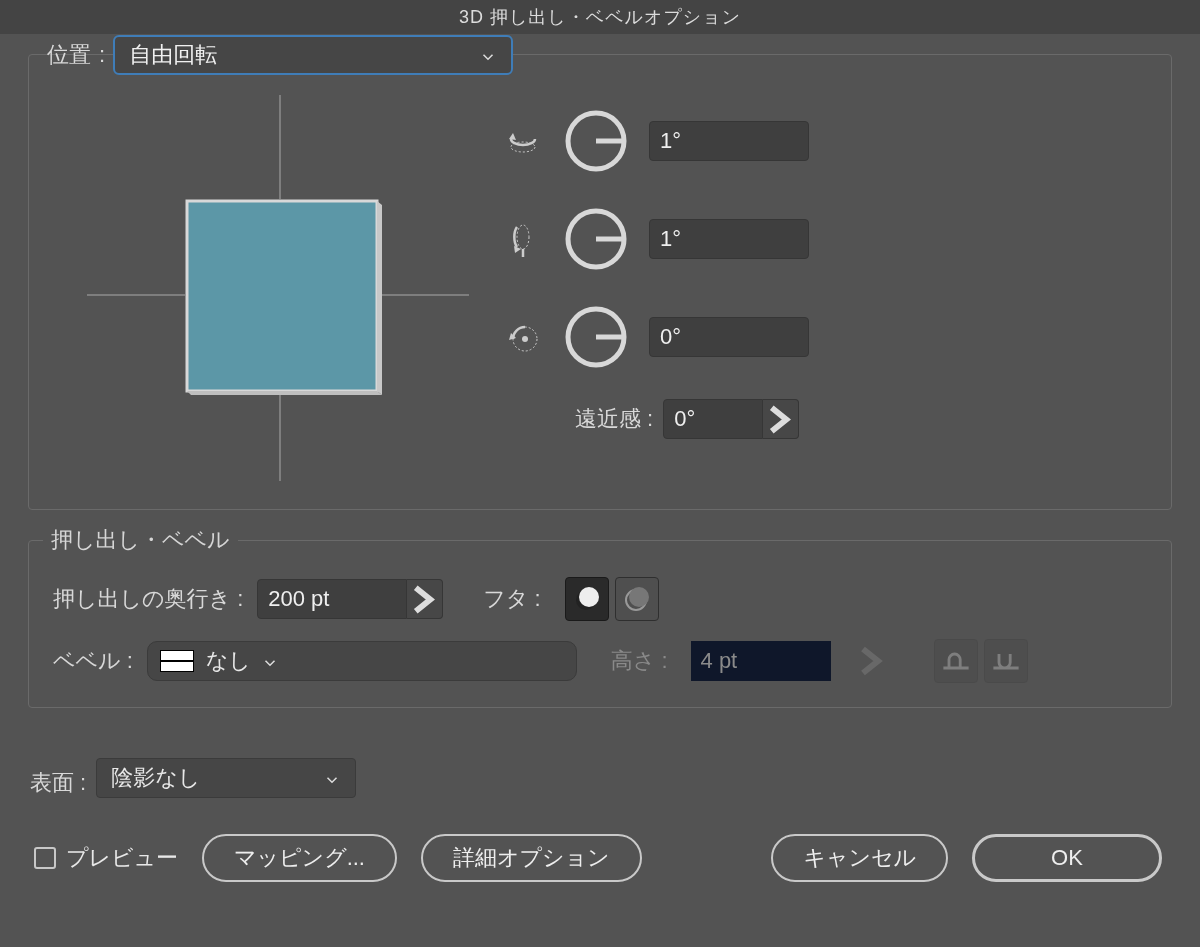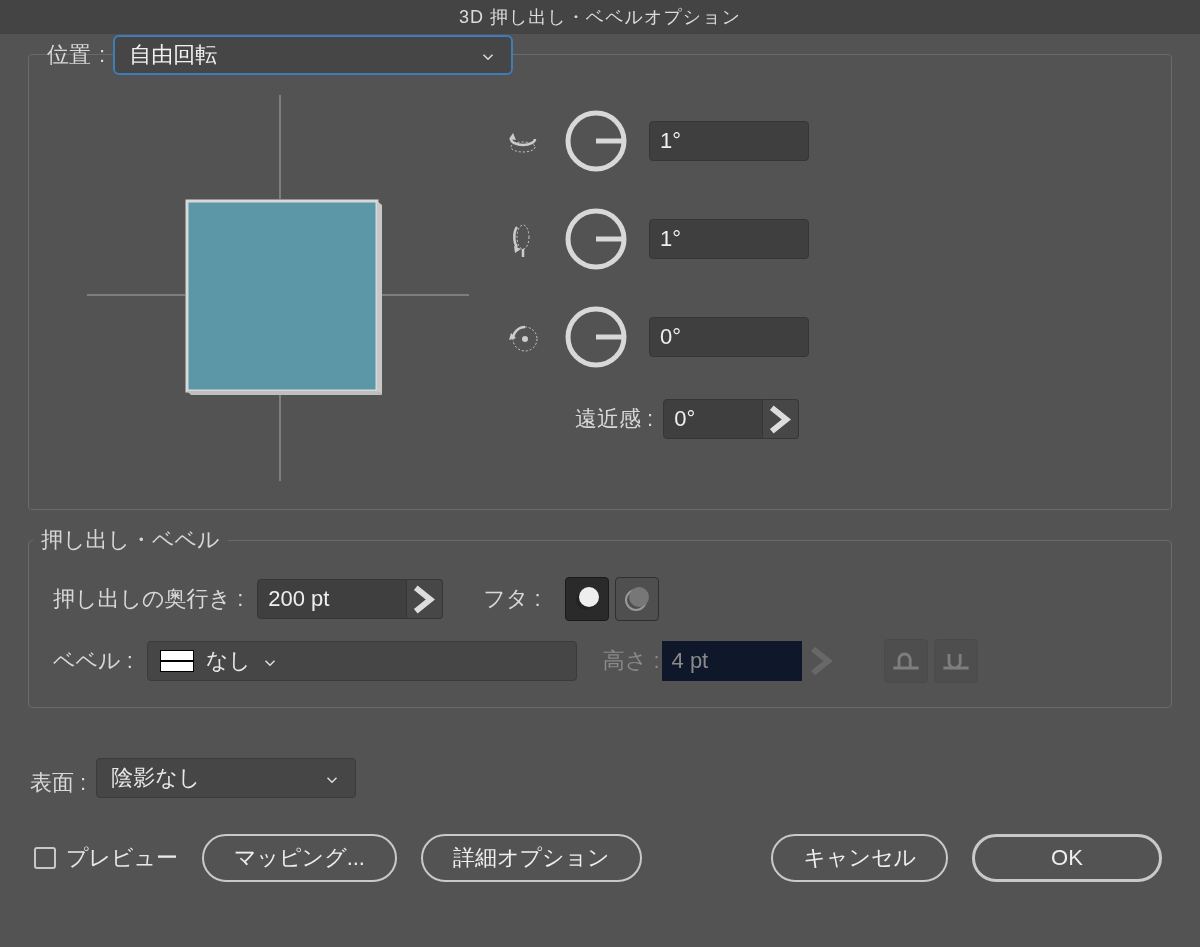--- a/index.html
+++ b/index.html
@@ -14,21 +14,21 @@
     display: flex; align-items: center; justify-content: space-between;
     background: #464646; border: 2px solid #3f7db8; border-radius: 6px;
     height: 40px; padding: 0 14px; font-size: 22px; color: #f0f0f0;
     cursor: pointer;
     gap: 41px;
   }
   .chev { width: 18px; height: 18px; }
   .chev svg { width: 18px; height: 18px; }
 
   .section-box { border: 1px solid #6a6a6a; border-radius: 4px; margin: 0 6px; padding: 18px 18px 24px 18px; position: relative; }
-  .section-title-overlap { position: absolute; top: -16px; left: 4px; background: #535353; padding: 0 8px; font-size: 22px; color: #d6d6d6; }
+  .section-title-overlap { position: absolute; top: -16px; left: 14px; background: #535353; padding: 0 8px; font-size: 22px; color: #d6d6d6; }
 
   
   .rot-area { display: flex; gap: 30px; margin: 20px 0 0 40px; }
   .preview-col { width: 386px; height: 390px; position: relative; }
   .preview-svg { width: 386px; height: 390px; }
   .rot-col { flex: 1; padding-top: 10px; }
 
   .rot-row { display: flex; align-items: center; gap: 20px; height: 72px; margin-bottom: 26px; }
   .axis-icon { width: 40px; height: 40px; display:flex; align-items:center; justify-content:center; }
   .dial { width: 66px; height: 66px; }
@@ -55,27 +55,27 @@
   }
 
   .cap-group { display:flex; gap:6px; margin-left: 10px; align-items:center; }
   .cap-btn { width: 44px; height: 44px; background:#3b3b3b; border:1px solid #2f2f2f; border-radius:4px; display:flex; align-items:center; justify-content:center; cursor:pointer; }
   .cap-btn.selected { background:#2a2a2a; border-color:#1a1a1a; }
   .cap-btn.off { background:#4f4f4f; }
   .cap-btn svg { width: 30px; height:30px; }
 
   .bevel-select {
     display:flex; align-items:center; gap:10px;
-    background:#464646; border:1px solid #3b3b3b; border-radius:4px;
+    background:#464646; border:1px solid #3b3b3b; border-radius:10px;
     height:40px; padding:0 12px; width: 430px; font-size:22px; cursor:pointer;
   }
   .bevel-swatch { width: 34px; height: 22px; background:#fff; border:1px solid #000; position:relative; }
   .bevel-swatch::after { content:""; position:absolute; left:0; right:0; top:50%; height:2px; background:#000; transform:translateY(-1px); }
 
-  .height-group { margin-left: 12px; display:flex; align-items:center; gap:2px; }
+  .height-group { margin-left: 20px; display:flex; align-items:center; gap:23px; }
   .height-input { width: 140px; height:40px; background:#0f172a; border:none; color:#8a8a8a; font-size:22px; padding:0 10px; font-family:inherit; outline:none; }
   .height-step { width:36px; height:40px; display:flex; align-items:center; justify-content:center; opacity:0.4; }
 
   .bevel-icons { display:flex; gap:6px; margin-left: 30px; }
   .bevel-icon-btn { width:44px; height:44px; background:#4b4b4b; border:1px solid #424242; border-radius:4px; display:flex; align-items:center; justify-content:center; opacity:0.5; }
 
   
   .surface-row { display:flex; align-items:flex-end; gap:10px; margin: 24px 0 0 8px; }
   .surface-select {
     display:flex; align-items:center; justify-content:space-between;

